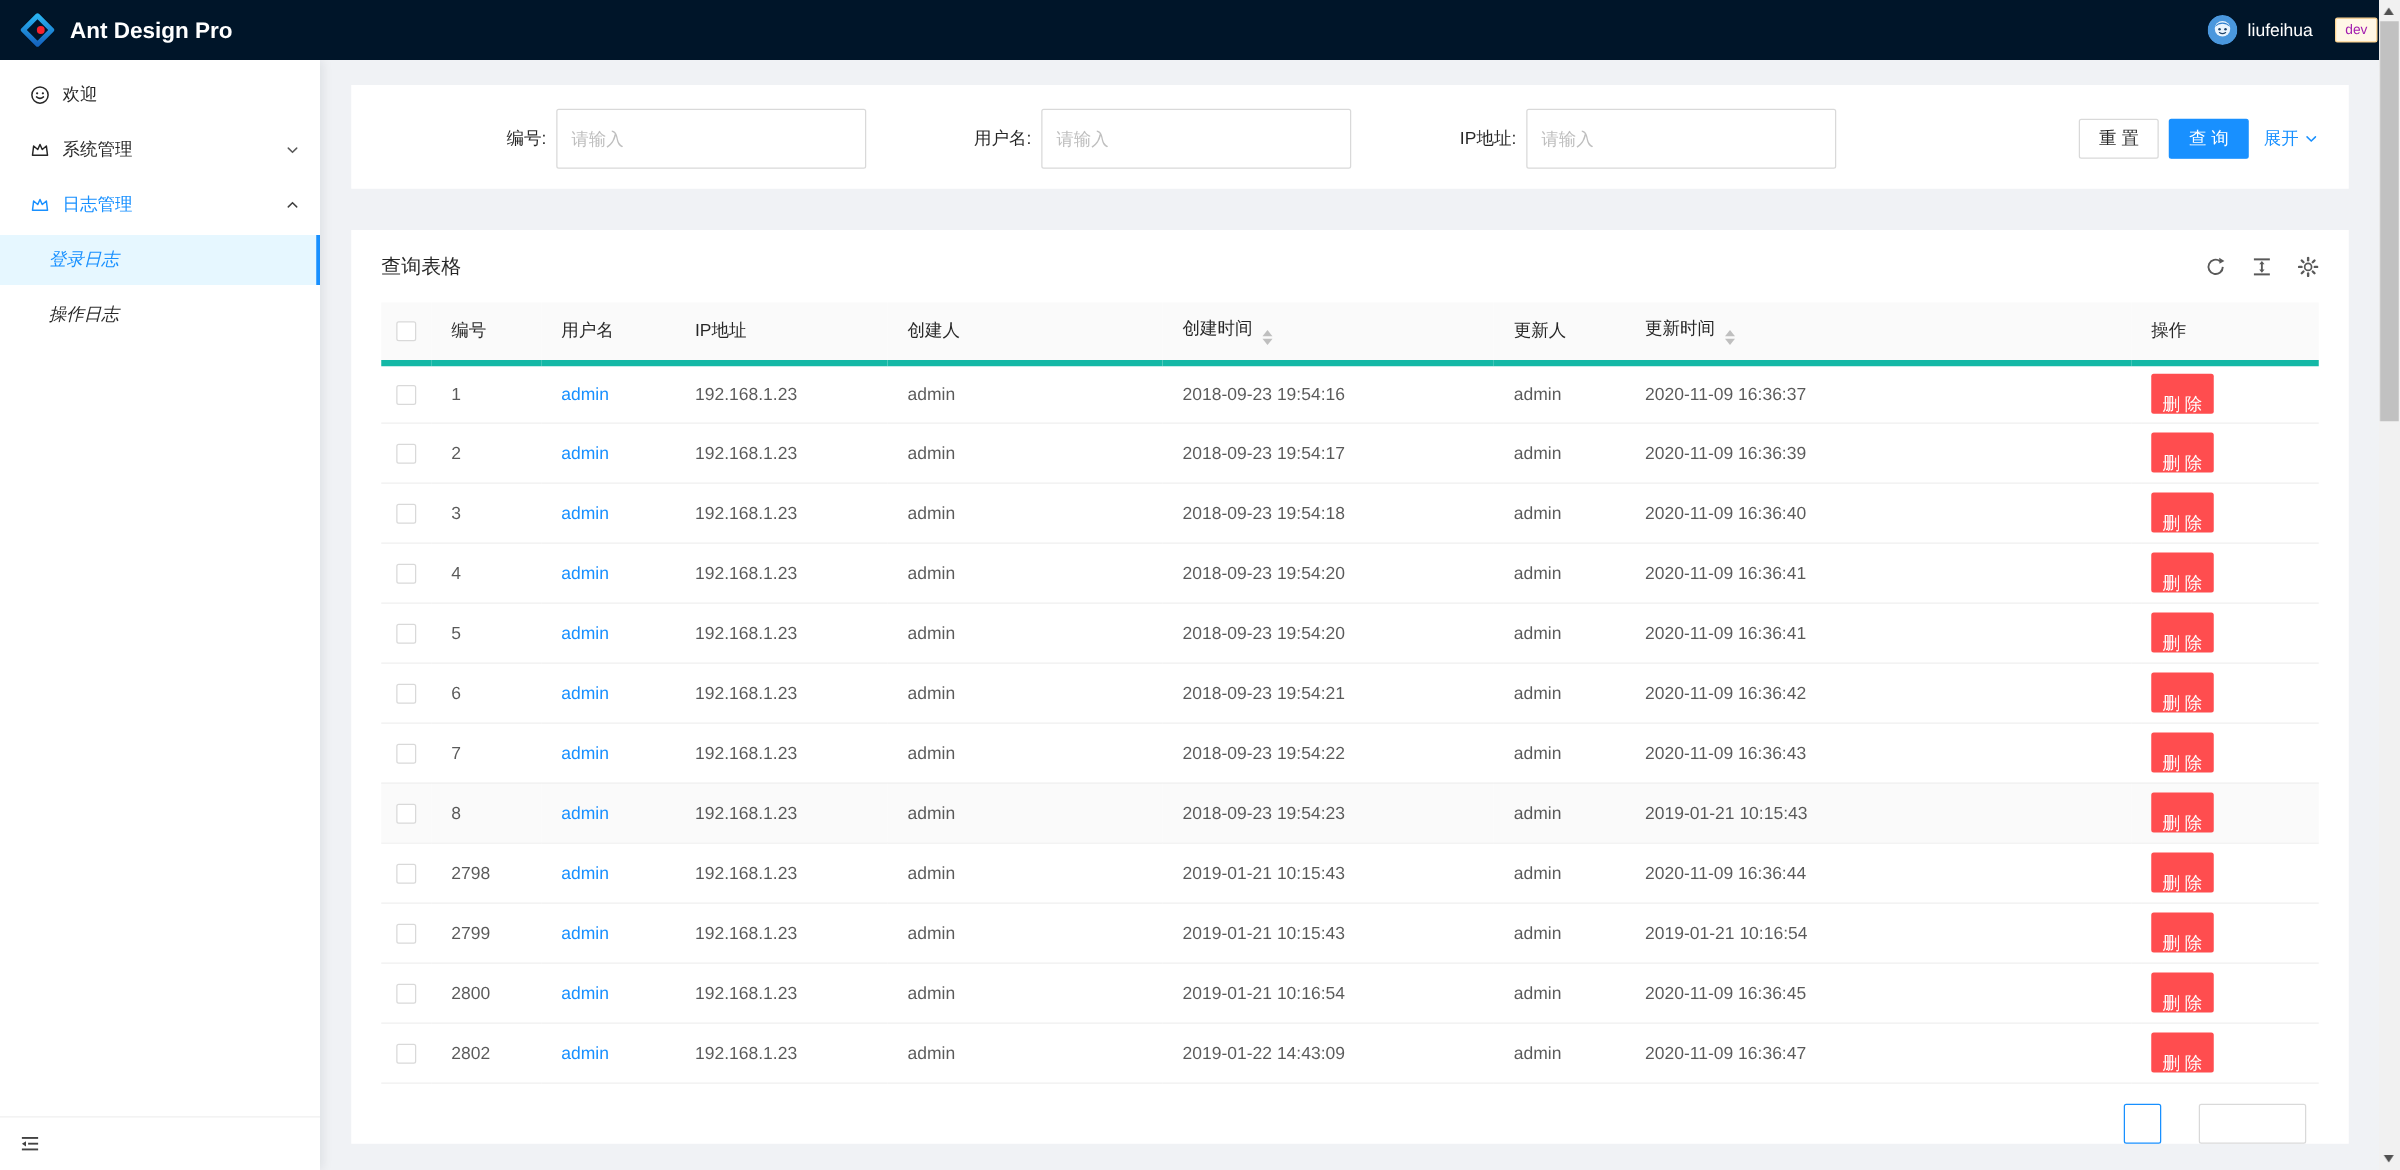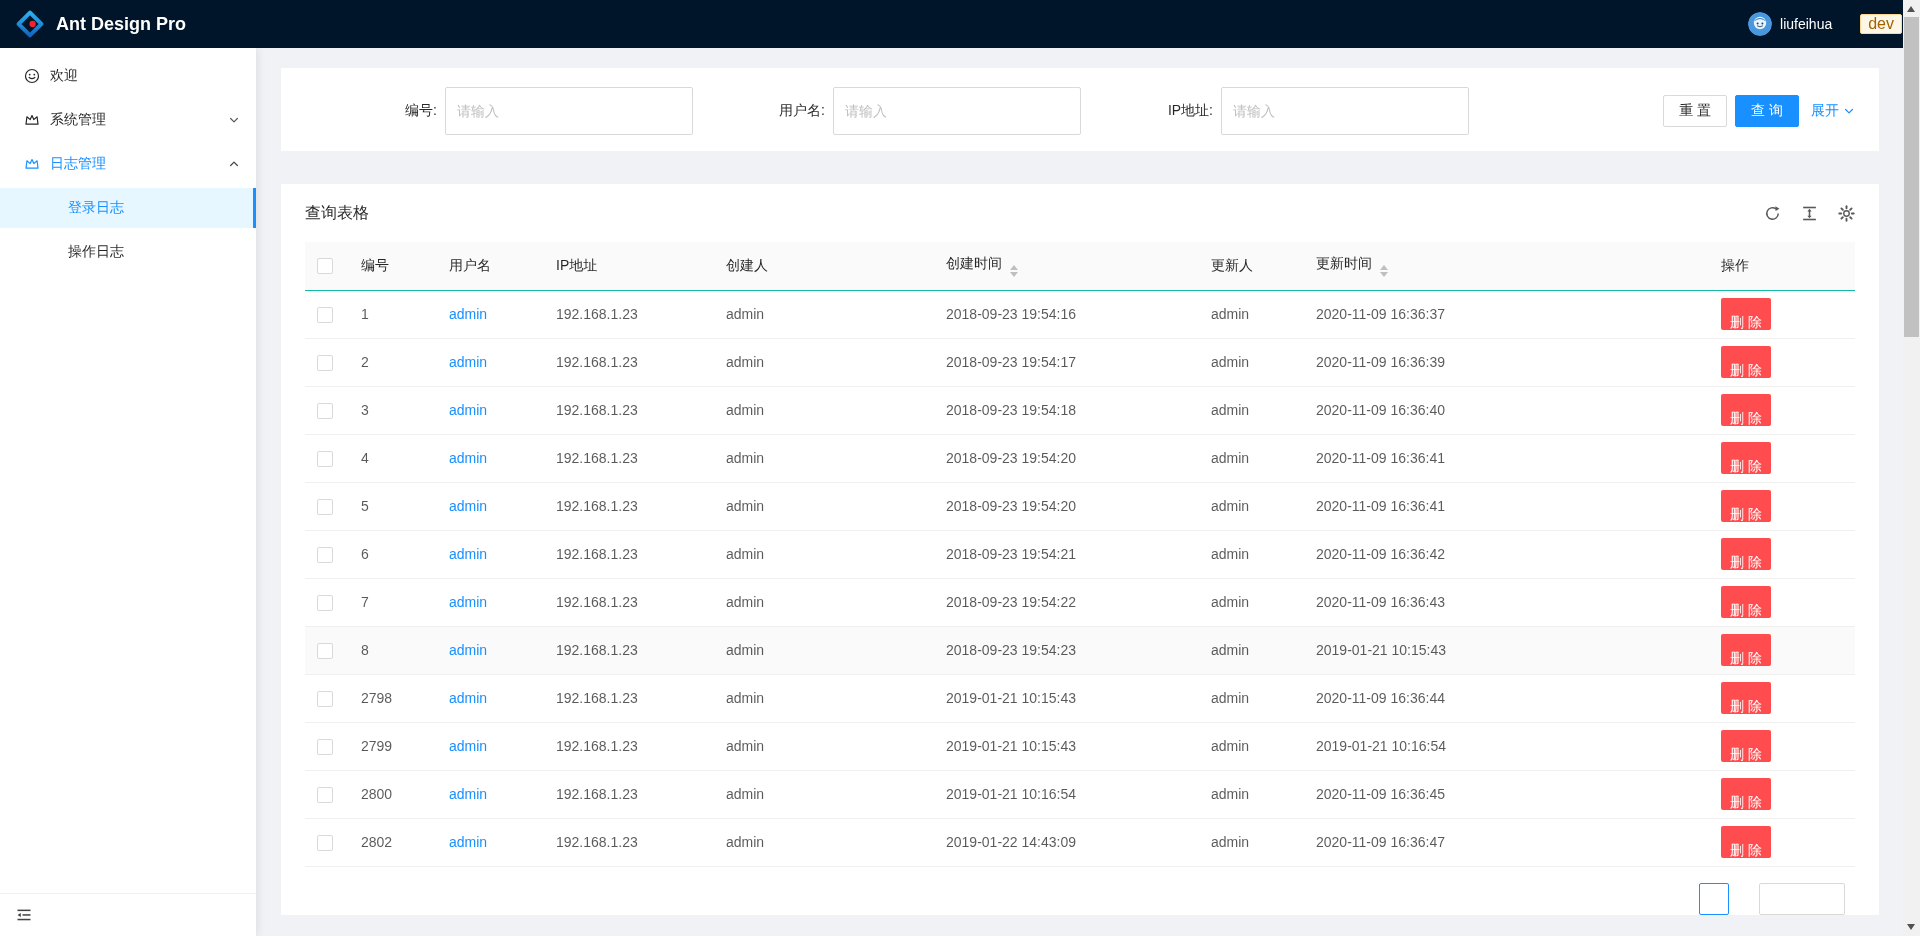--- a/index.html
+++ b/index.html
@@ -15,39 +15,39 @@
   .app-header {
     height: 48px; background: #001529; display: flex; align-items: center;
     padding-left: 16px; position: relative; z-index: 5;
   }
   .logo-wrap { display: flex; align-items: center; }
   .app-title { color: #fff; font-size: 18px; font-weight: 700; margin-left: 12px; }
   .header-right { margin-left: auto; display: flex; align-items: center; padding-right: 18px; }
   .avatar { width: 24px; height: 24px; border-radius: 50%; overflow: hidden; flex: 0 0 auto; }
   .user-name { color: #fff; margin-left: 8px; }
   .env-tag {
-    margin-left: 28px; background: #fff7e6; border: 1px solid #ffd591; color: #a16207;
-    font-size: 16px; line-height: 18px; padding: 0 7px; border-radius: 2px;
+    margin-left: 18px; background: #fff7e6; border: 1px solid #ffd591; color: #a21caf;
+    font-size: 11px; line-height: 18px; padding: 0 7px; border-radius: 2px;
   }
 
   
   .app-body { display: flex; height: 888px; }
   .sidebar {
     width: 256px; background: #fff; position: relative; flex: 0 0 auto;
     box-shadow: 2px 0 8px rgba(0,21,41,.08); z-index: 2;
   }
   .menu { padding-top: 4px; }
   .menu-item {
     height: 40px; margin: 4px 0; display: flex; align-items: center;
     padding: 0 16px 0 24px; color: rgba(0,0,0,.85); cursor: pointer;
   }
   .menu-item .mi-icon { width: 16px; height: 16px; margin-right: 10px; display: inline-flex; }
   .menu-item .chev { margin-left: auto; display: inline-flex; }
   .menu-item.parent-open { color: #1890ff; }
-  .sub-item { padding-left: 68px; }
+  .sub-item { padding-left: 39px; font-style: italic; }
   .sub-item.selected { background: #e6f7ff; color: #1890ff; border-right: 3px solid #1890ff; }
   .sidebar-footer {
     position: absolute; bottom: 0; left: 0; width: 100%; height: 43px;
     border-top: 1px solid #f0f0f0; display: flex; align-items: center; padding-left: 16px;
   }
 
   .content { flex: 1; padding: 20px 41px 0 25px; overflow: hidden; }
 
   
   .filter-card { background: #fff; padding: 19px 24px 16px; }
@@ -73,21 +73,21 @@
   .table-card { background: #fff; margin-top: 33px; }
   .toolbar { height: 58px; display: flex; align-items: center; padding: 0 24px; }
   .toolbar-title { font-size: 16px; font-weight: 500; color: rgba(0,0,0,.85); }
   .toolbar-actions { margin-left: auto; display: flex; align-items: center; gap: 20px; }
   .tool-icon { display: inline-flex; cursor: pointer; color: rgba(0,0,0,.75); }
 
   .table-wrap { padding: 0 24px; }
   table { width: 100%; border-collapse: collapse; table-layout: fixed; }
   th {
     background: #fafafa; height: 48px; text-align: left; padding: 0 16px;
-    font-weight: 500; color: rgba(0,0,0,.85); border-bottom: 1px solid #14b8a6; font-size: 14px;
+    font-weight: 500; color: rgba(0,0,0,.85); border-bottom: 5px solid #14b8a6; font-size: 14px;
   }
   td {
     height: 48px; padding: 0 16px; color: rgba(0,0,0,.65);
     border-bottom: 1px solid #f0f0f0; background: #fff; font-size: 14px;
   }
   .sel-col { text-align: center; padding: 0; }
   tr.hovered td { background: #fafafa; }
   .link { color: #1890ff; text-decoration: none; cursor: pointer; }
   .checkbox {
     display: inline-block; width: 16px; height: 16px; border: 1px solid #d9d9d9;

